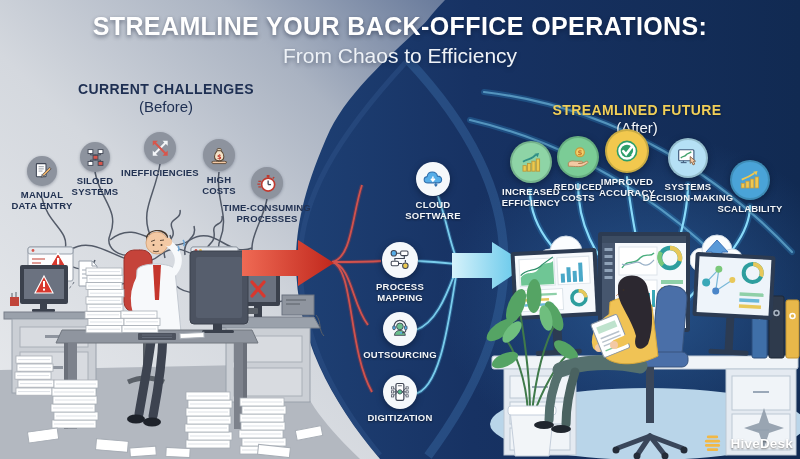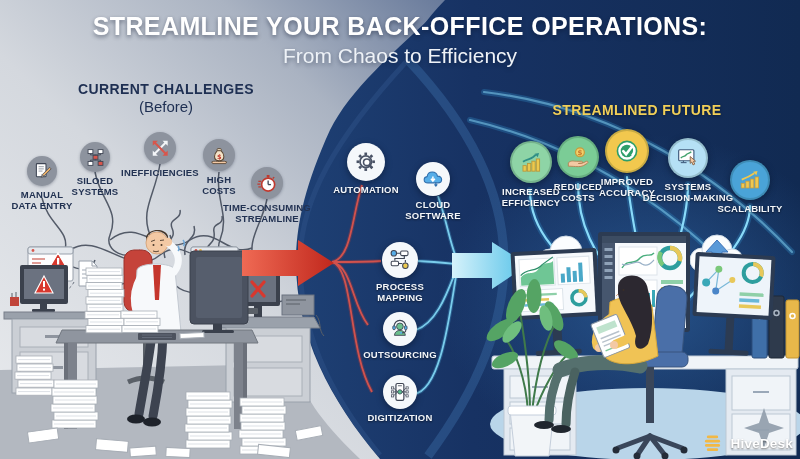--- a/index.html
+++ b/index.html
@@ -522,20 +522,21 @@
     <div class="title-sub">From Chaos to Efficiency</div>
   </div>
 
   <div class="section-header sh-before">
     <div class="sh-title">CURRENT CHALLENGES</div>
     <div class="sh-sub">(Before)</div>
   </div>
 
   <div class="section-header sh-after">
     <div class="sh-title">STREAMLINED FUTURE</div>
+    <div class="sh-sub">(After)</div>
   </div>
 
   <div class="node" style="left:42px;top:156px">
     <div class="circle c-gray" style="width:30px;height:30px">
       <svg viewBox="0 0 24 24">
             <rect x="5" y="3" width="11" height="15" rx="1" fill="#fff" stroke="#3e4554" stroke-width="1.2"></rect>
             <g stroke="#8a919c" stroke-width="1">
               <line x1="7.5" y1="6.5" x2="13.5" y2="6.5"></line>
               <line x1="7.5" y1="9" x2="13.5" y2="9"></line>
               <line x1="7.5" y1="11.5" x2="12" y2="11.5"></line>
@@ -598,43 +599,23 @@
             <line x1="13" y1="13.5" x2="16" y2="13.5" stroke="#3e4554" stroke-width="1.4"></line>
             <line x1="18" y1="7" x2="19.5" y2="5.5" stroke="#c0392e" stroke-width="1.4"></line>
             <g stroke="#c0392e" stroke-width="1.3">
               <line x1="2.5" y1="10" x2="5.5" y2="10"></line>
               <line x1="1.5" y1="13" x2="4.5" y2="13"></line>
               <line x1="2.5" y1="16" x2="5.5" y2="16"></line>
             </g>
           </svg>
     </div>
     <div class="nlabel l-dark" style="width:120px">TIME-CONSUMING
-STREAMLINE</div>
-  </div>
-
-  <div class="node" style="left:366px;top:143px">
-    <div class="circle c-white" style="width:38px;height:38px">
-      <svg viewBox="0 0 24 24">
-            <circle cx="11.5" cy="11.5" r="5.2" fill="none" stroke="#4a5366" stroke-width="1.6"></circle>
-            <g stroke="#4a5366" stroke-width="2.4">
-              <line x1="11.5" y1="3.2" x2="11.5" y2="5.6"></line>
-              <line x1="11.5" y1="17.4" x2="11.5" y2="19.8"></line>
-              <line x1="3.2" y1="11.5" x2="5.6" y2="11.5"></line>
-              <line x1="17.4" y1="11.5" x2="19.8" y2="11.5"></line>
-              <line x1="5.6" y1="5.6" x2="7.3" y2="7.3"></line>
-              <line x1="15.7" y1="15.7" x2="17.4" y2="17.4"></line>
-              <line x1="5.6" y1="17.4" x2="7.3" y2="15.7"></line>
-              <line x1="15.7" y1="7.3" x2="17.4" y2="5.6"></line>
-            </g>
-            <circle cx="12.5" cy="12" r="3" fill="#fff" stroke="#4a5366" stroke-width="1.4"></circle>
-            <line x1="14.6" y1="14.2" x2="17.5" y2="17.2" stroke="#4a5366" stroke-width="1.8"></line>
-          </svg>
-    </div>
-    <div class="nlabel l-light" style="width:110px">AUTOMATION</div>
-  </div>
+PROCESSES</div>
+  </div>
+
   <div class="node" style="left:433px;top:162px">
     <div class="circle c-white" style="width:34px;height:34px">
       <svg viewBox="0 0 24 24">
             <path d="M7,16 C4.8,16 3.2,14.6 3.2,12.8 C3.2,11.1 4.5,9.9 6.2,9.7 C6.5,7 8.6,5 11.4,5 C14,5 16.1,6.8 16.6,9.2 C18.9,9.3 20.8,10.8 20.8,12.9 C20.8,14.8 19.2,16 17,16 Z" fill="#57aee8" stroke="#2f6fae" stroke-width="1.1"></path>
             <path d="M12,9.5 v4.5 M10,11.8 l2,2.4 2,-2.4" stroke="#fff" stroke-width="1.5" fill="none"></path>
             <path d="M15,15.5 v3.5 M13.6,17.5 l1.4,1.8 1.4,-1.8" stroke="#2f6fae" stroke-width="1.1" fill="none"></path>
           </svg>
     </div>
     <div class="nlabel l-light" style="width:100px">CLOUD
 SOFTWARE</div>

